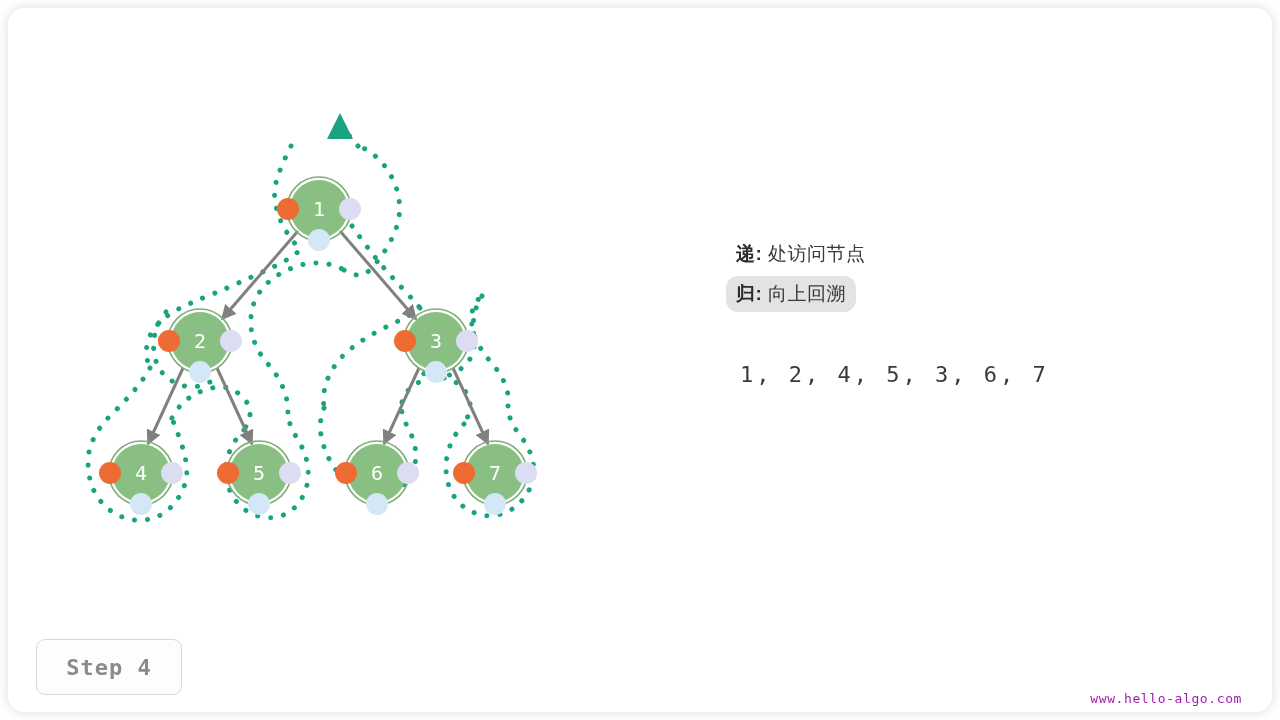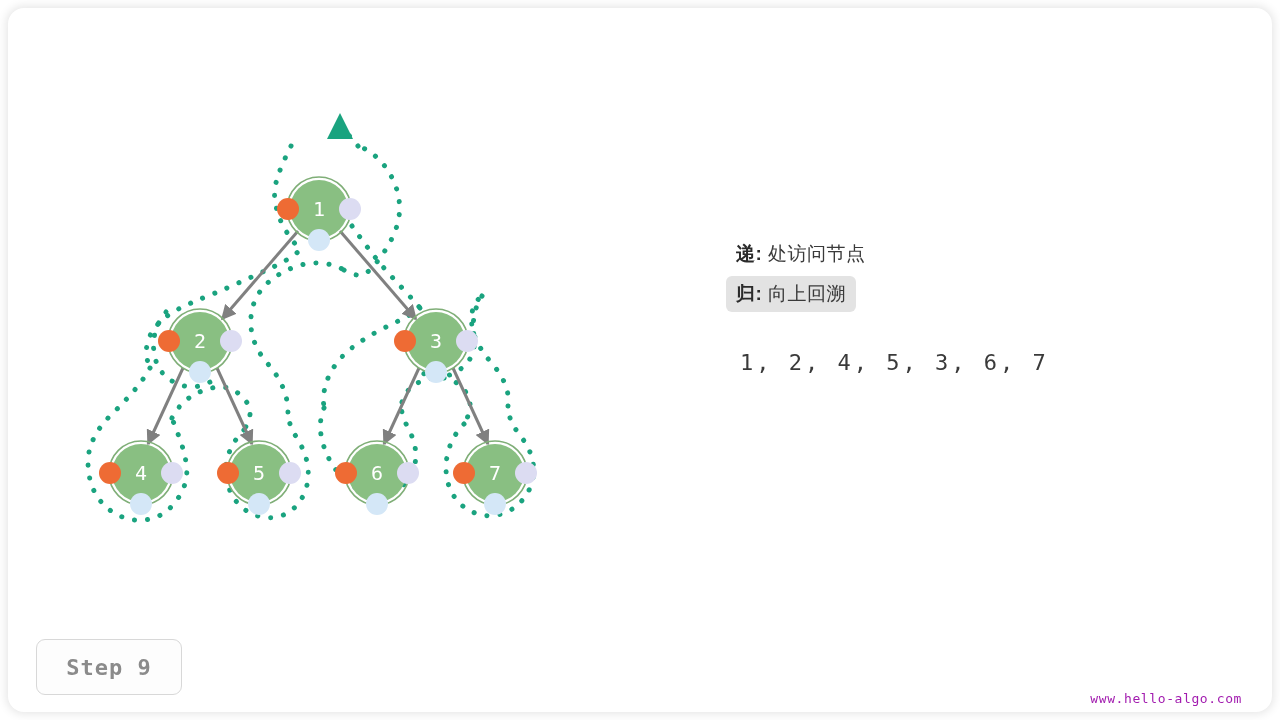--- a/index.html
+++ b/index.html
@@ -52,21 +52,21 @@
     font-size: 19px;
     font-weight: bold;
     color: #2b2b2b;
     letter-spacing: 0.5px;
     padding: 6px 10px;
     display: inline-block;
     border-radius: 6px;
     line-height: 1.25;
   }
   .legend-row .lr-body { font-weight: normal; color: #3a3a3a; }
-  .legend-row.highlight { background: #e3e3e3; }
+  .legend-row.highlight { background: #e3e3e3; border-radius: 12px; }
 
   #legend-gap { height: 30px; }
 
   #order-title {
     font-size: 19px;
     color: #2b2b2b;
     padding-left: 10px;
     white-space: nowrap;
     line-height: 1.3;
   }
@@ -76,21 +76,21 @@
     display: inline-block;
     width: 15px;
     height: 15px;
     border-radius: 50%;
     background: #ee6b34;
     vertical-align: -2px;
     margin: 0 4px;
   }
 
   #order-seq {
-    margin-top: 8px;
+    margin-top: 20px;
     padding-left: 14px;
     font-family: "DejaVu Sans Mono", monospace;
     font-size: 22px;
     color: #3a3a3a;
     letter-spacing: 3px;
   }
 
   
   #step-badge {
     position: absolute;
@@ -316,18 +316,18 @@
       <span class="lr-body">向上回溯</span>
     </div>
 
     <div id="legend-gap"></div>
 
 
     <div id="order-seq">1, 2, 4, 5, 3, 6, 7</div>
   </div>
 
   <div id="step-badge">
-    <span>Step 9</span>
+    <span>Step 4</span>
   </div>
 
   <div id="watermark">www.hello-algo.com</div>
 
 </div>
 
 </body></html>

